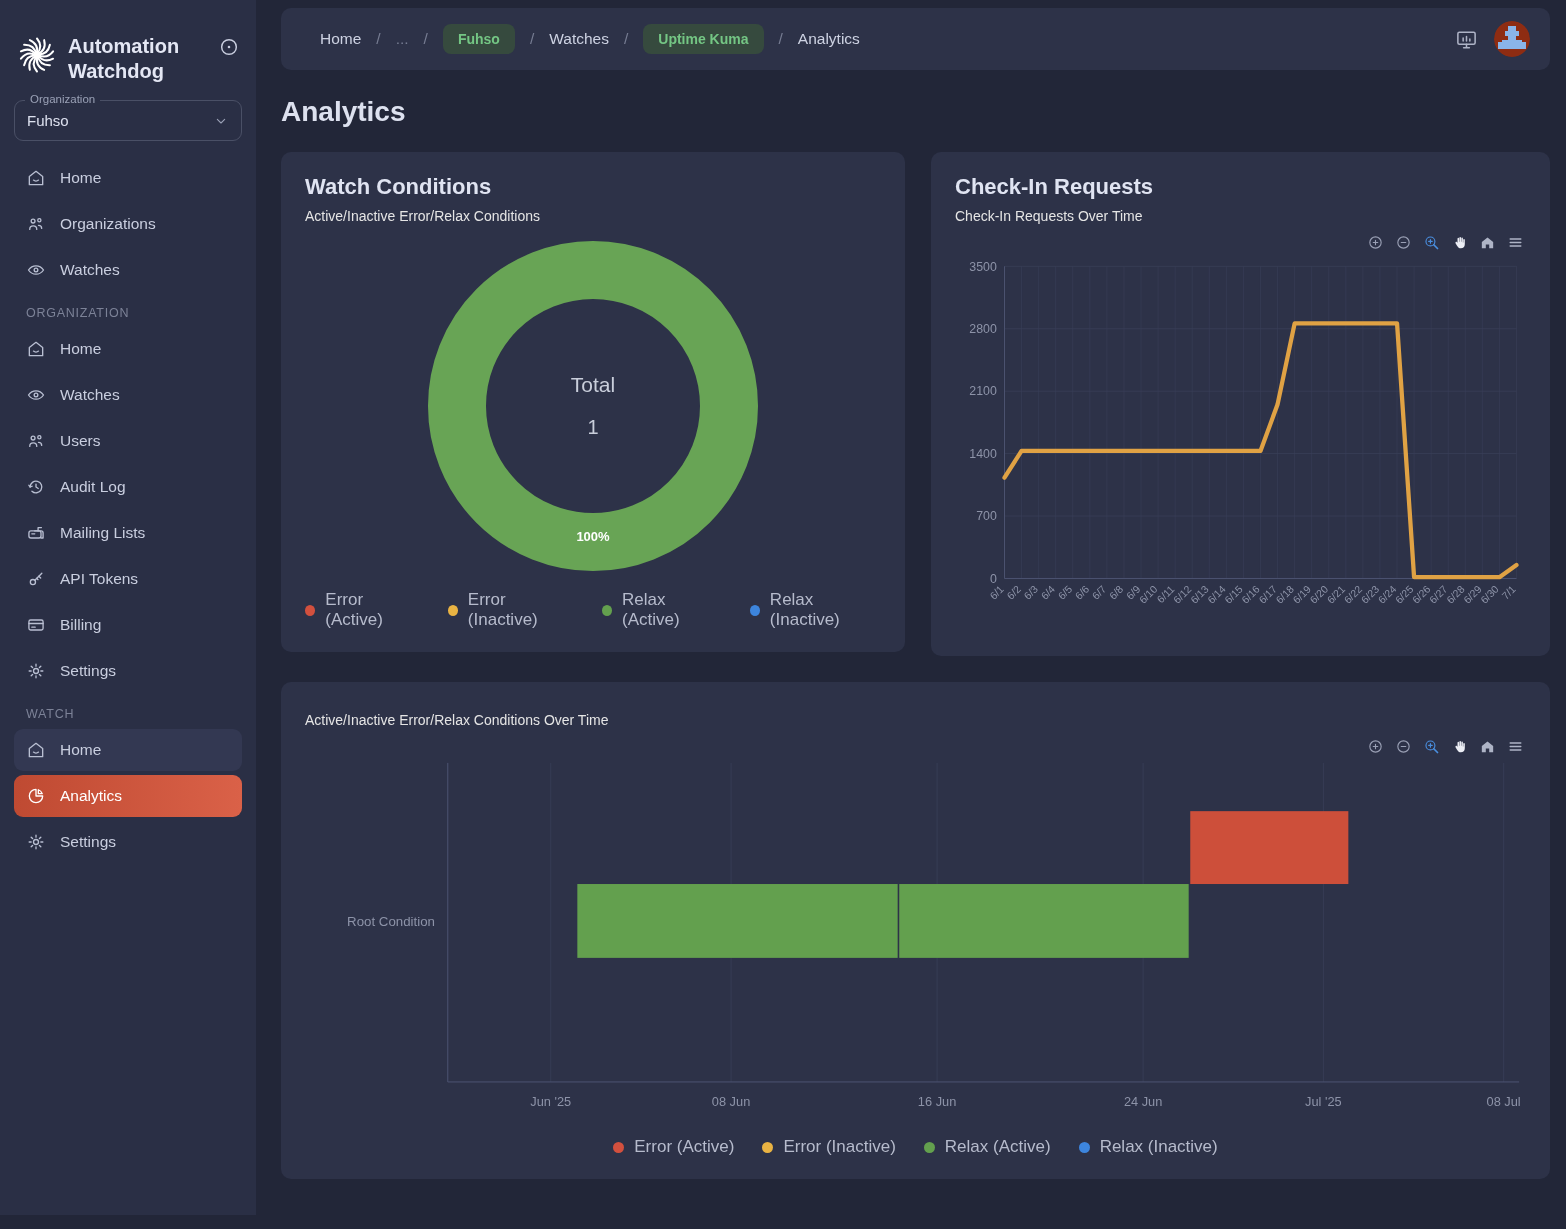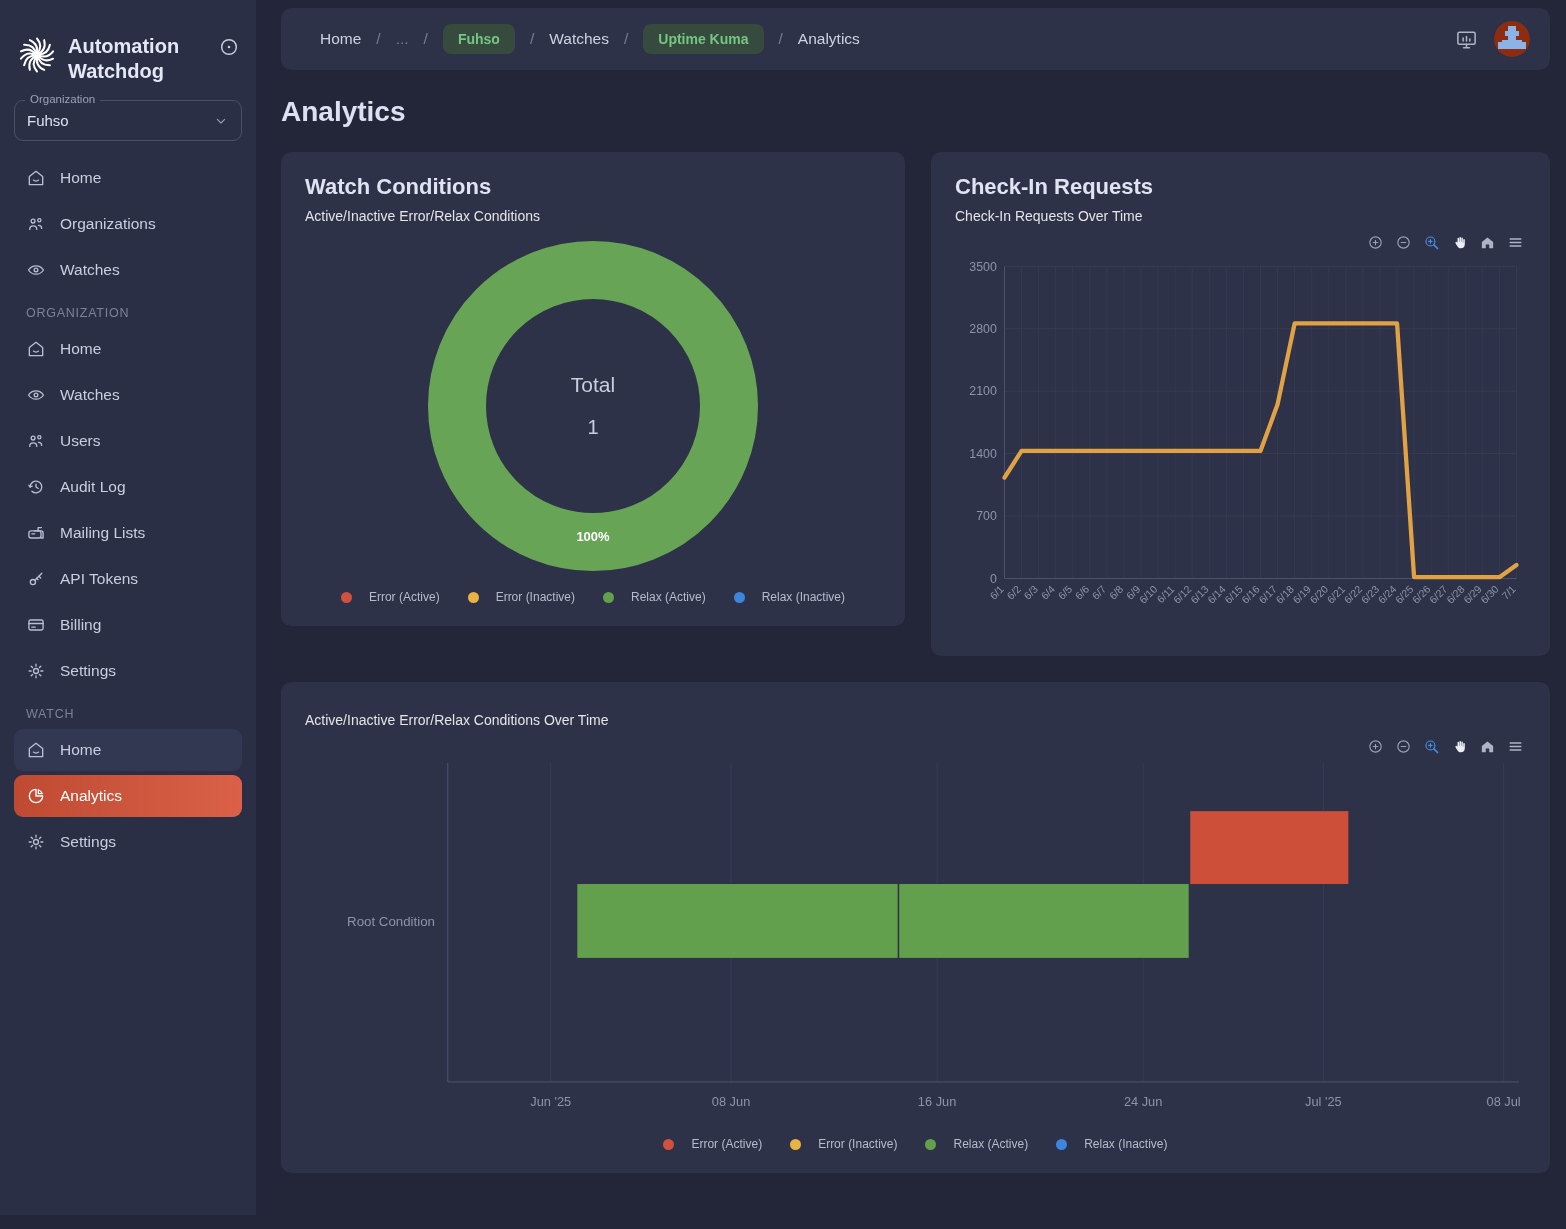--- a/index.html
+++ b/index.html
@@ -39,21 +39,21 @@
   .top-actions { display:flex; align-items:center; gap:16px; }
   .monitor-btn { width:23px; height:23px; color:#aeb3c6; cursor:pointer; }
   .avatar { width:36px; height:36px; border-radius:50%; overflow:hidden; cursor:pointer; }
   .page-title { font-size:28px; font-weight:700; color:#dde1ef; margin:26px 0 24px; }
   .cards-row { display:grid; grid-template-columns:624px 1fr; gap:26px; align-items:start; }
   .card { background:#2d3248; border-radius:10px; padding:22px 24px; }
   .card-title { font-size:22px; font-weight:600; color:#e0e4f2; }
   .card-sub { font-size:14px; color:#e5e5e5; margin-top:8px; }
   .donut-wrap { display:flex; justify-content:center; margin-top:16px; }
   .legend { display:flex; justify-content:center; gap:28px; margin-top:18px; }
-  .legend-item { display:flex; align-items:center; gap:17px; font-size:12px; color:#b6bbcc; cursor:pointer; }
+  .legend-item { display:flex; align-items:center; gap:10px; font-size:17px; color:#b6bbcc; cursor:pointer; }
   .legend-dot { width:11px; height:11px; border-radius:50%; }
   .chart-toolbar { display:flex; justify-content:flex-end; gap:11px; margin:10px 2px 2px 0; }
   .tb-icon { width:17px; height:17px; cursor:pointer; }
   .tb-icon.light { color:#9aa0b5; }
   .tb-icon.blue  { color:#4a8fe0; }
   .tb-icon.white { color:#eceef5; }
   .tb-icon.mid   { color:#aeb4c6; }
   .big-card { margin-top:26px; }
   svg.chart { display:block; width:100%; height:auto; }
 </style>

